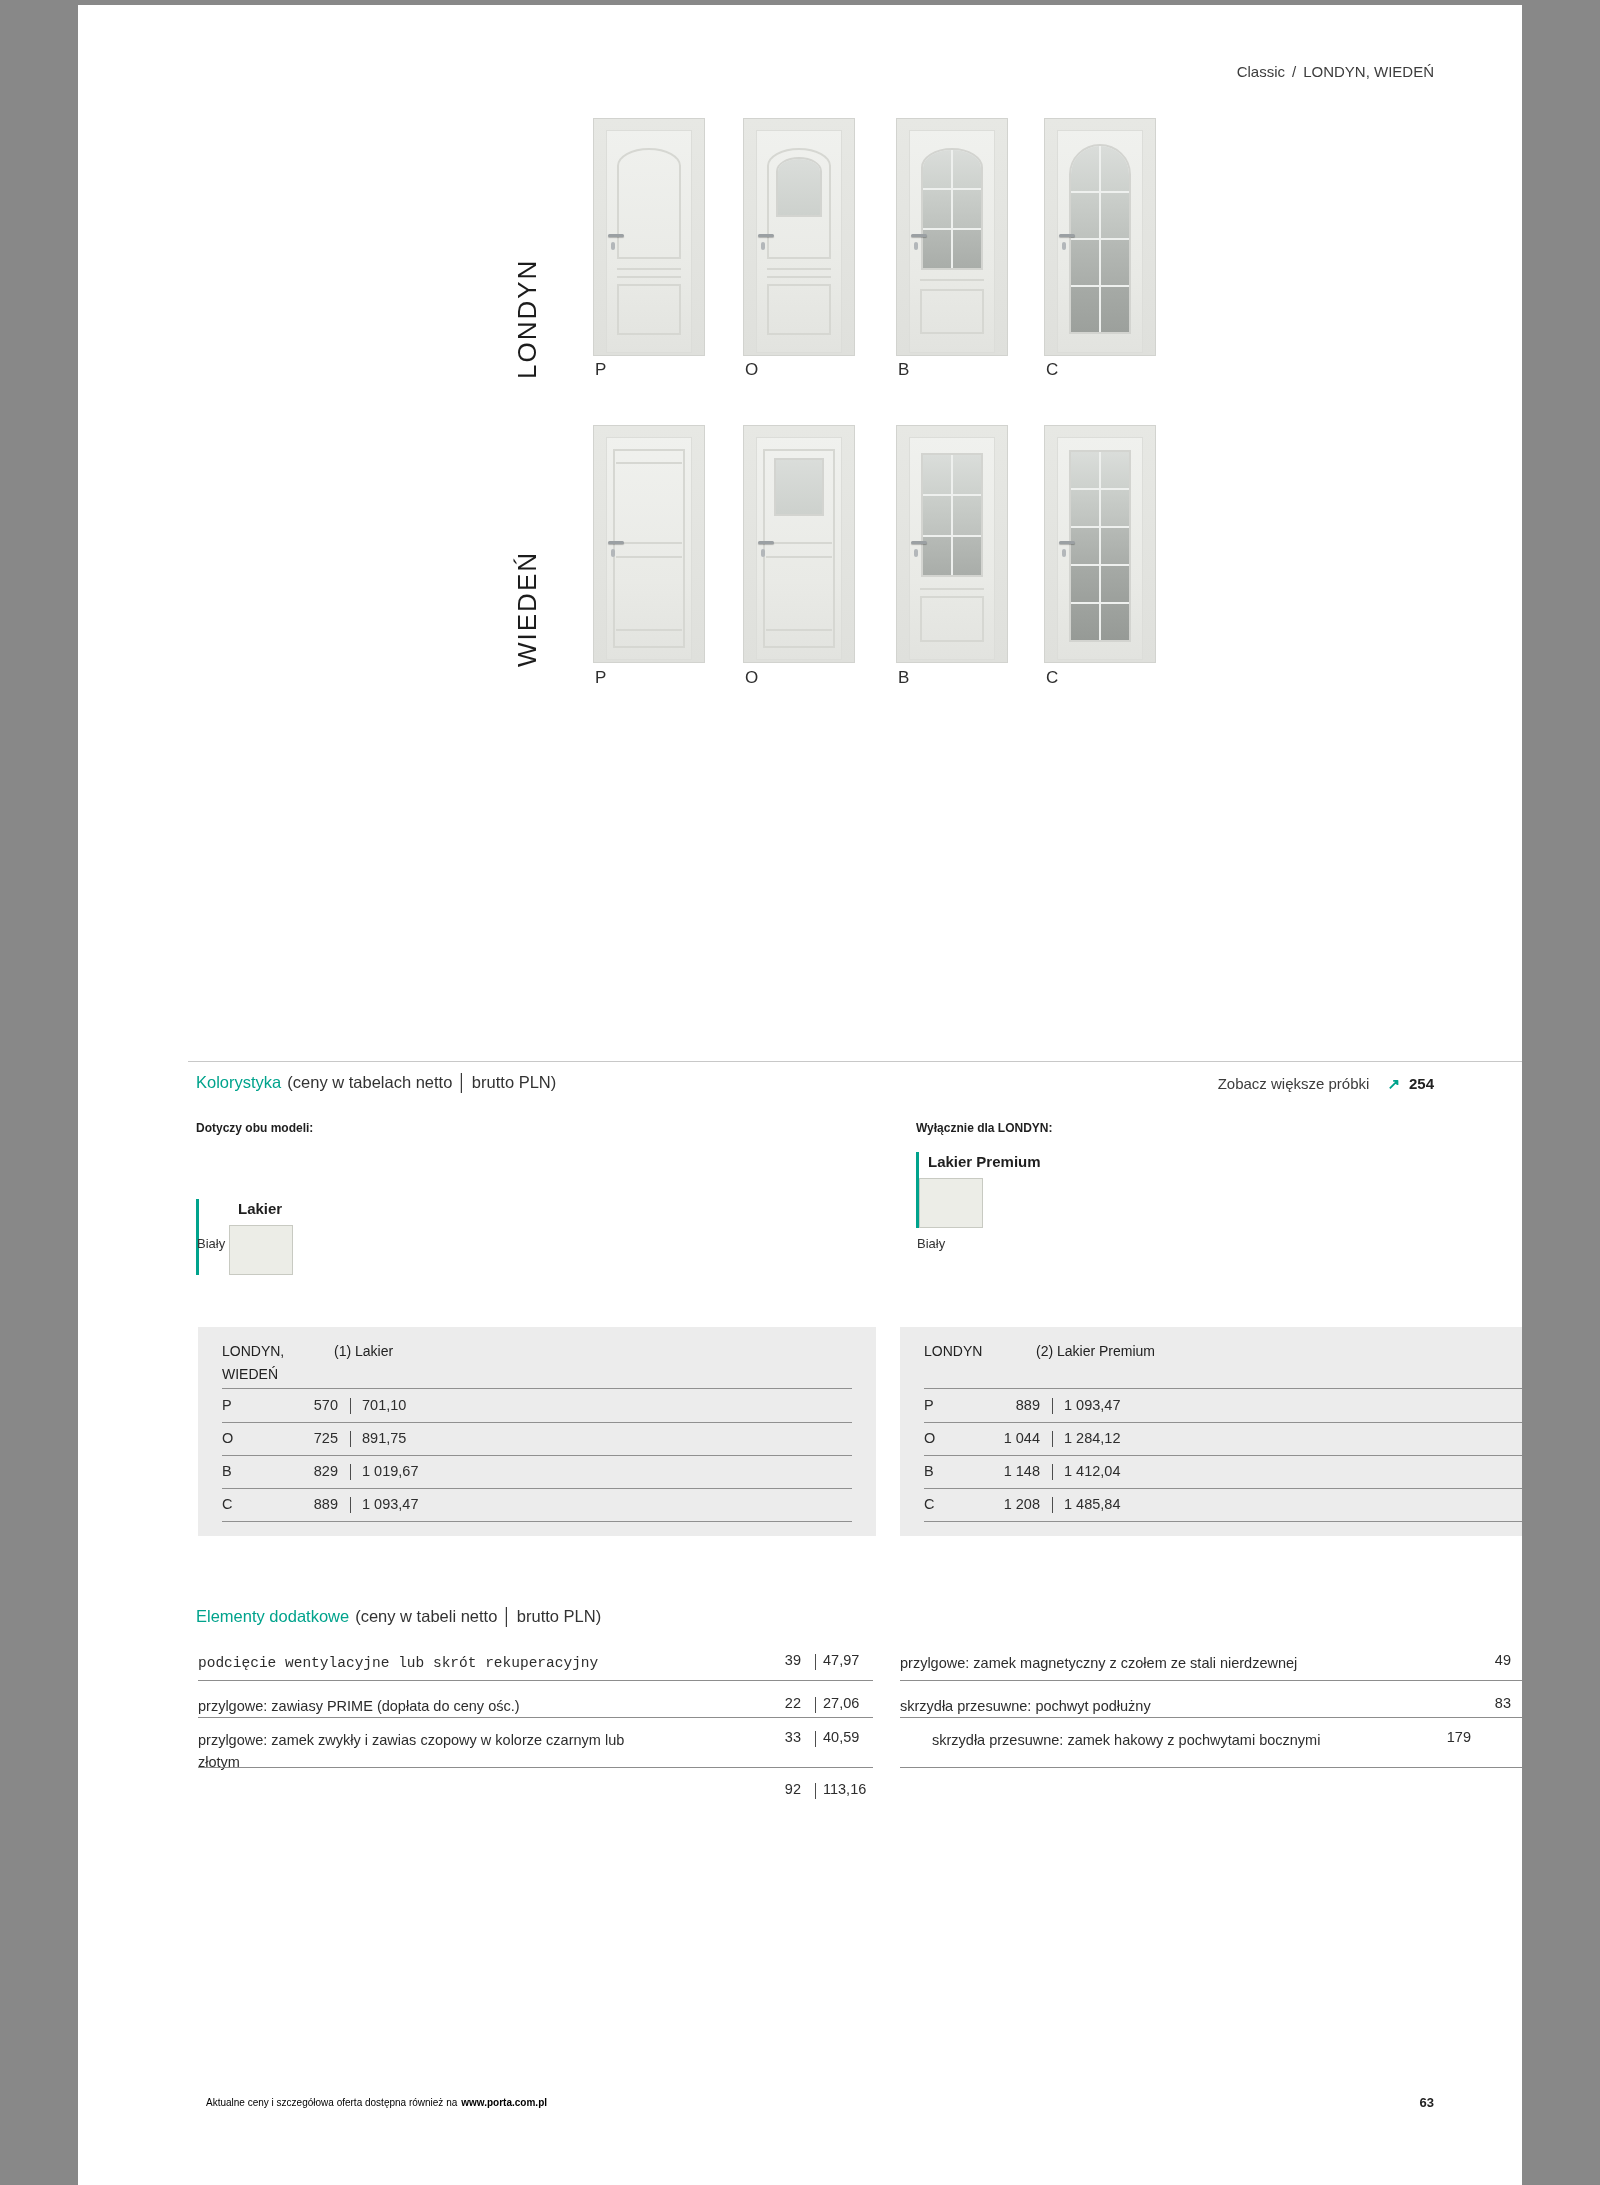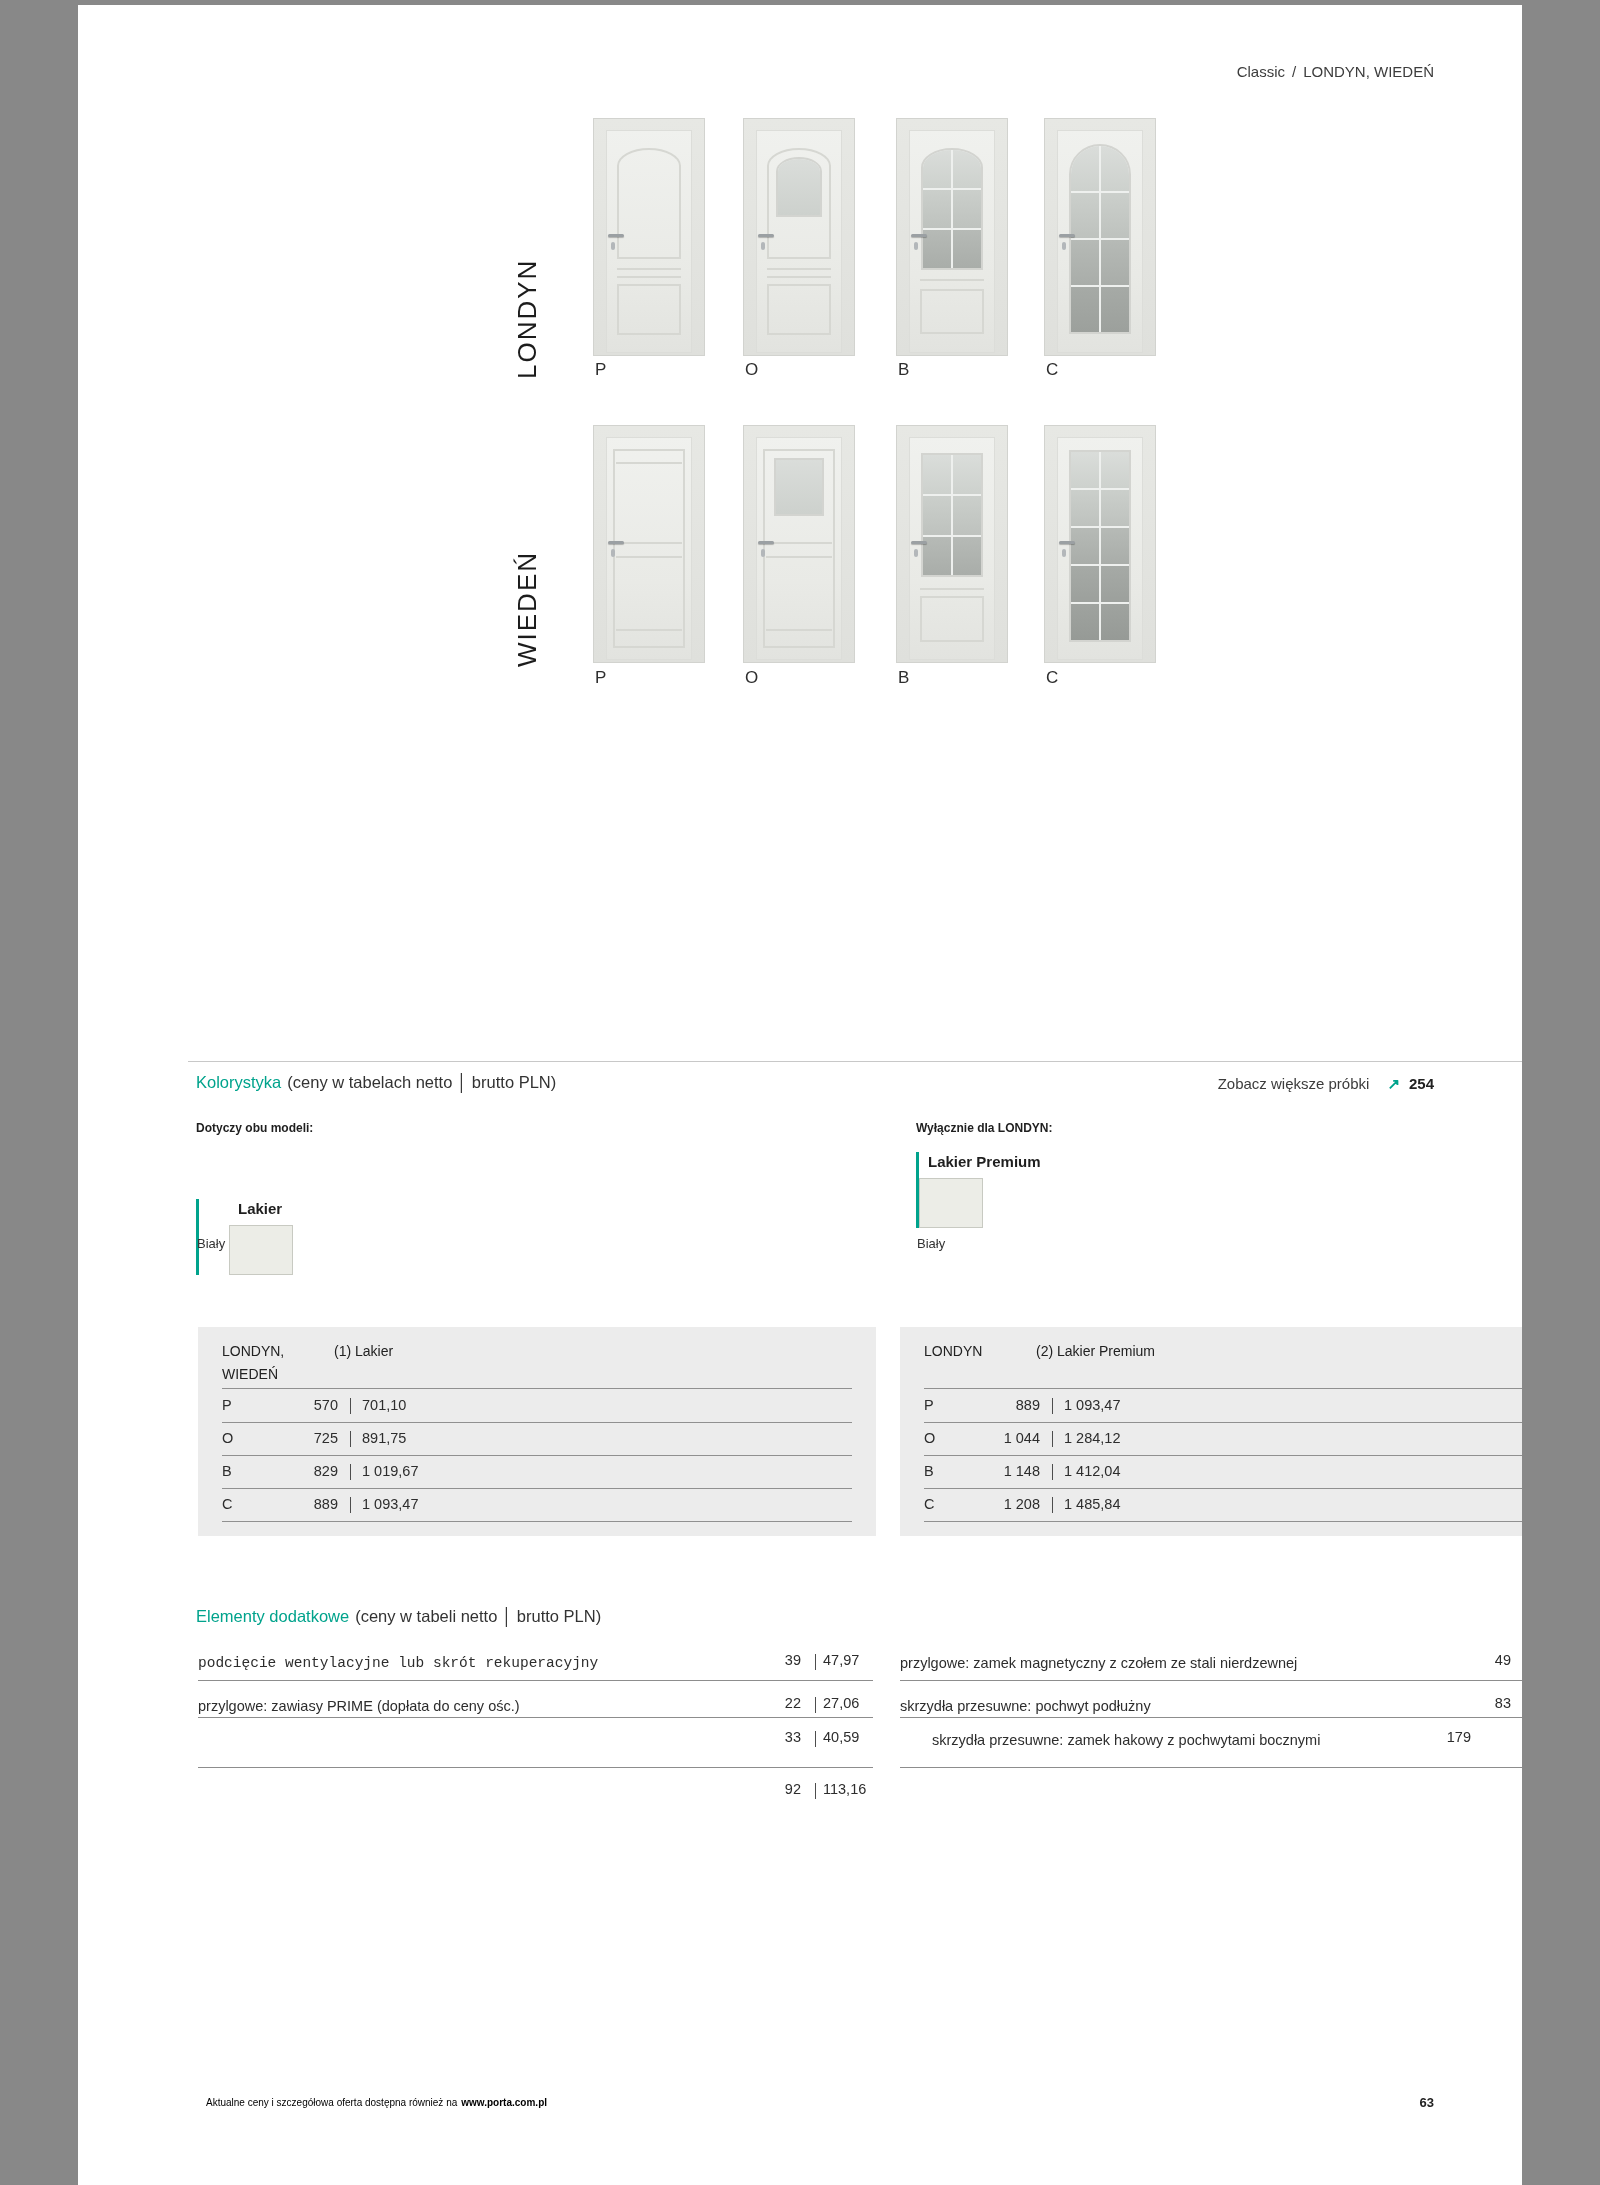--- a/index.html
+++ b/index.html
@@ -316,20 +316,21 @@
   <div class="vbar" style="left:737px; top:1649px;"></div>
   <div class="cell" style="position:absolute; left:745px; top:1647px;">47,97</div>
   <div class="asep" style="left:120px; top:1675px; width:675px;"></div>
 
   <div class="addon-label" style="left:120px; top:1690px; width:430px;">przylgowe: zawiasy PRIME (dopłata do ceny ośc.)</div>
   <div class="cell netto" style="position:absolute; left:643px; top:1690px; width:80px;">22</div>
   <div class="vbar" style="left:737px; top:1692px;"></div>
   <div class="cell" style="position:absolute; left:745px; top:1690px;">27,06</div>
   <div class="asep" style="left:120px; top:1712px; width:675px;"></div>
 
+  <div class="addon-label" style="left:120px; top:1724px; width:430px;">przylgowe: zamek zwykły i zawias czopowy w kolorze czarnym lub złotym</div>
   <div class="cell netto" style="position:absolute; left:643px; top:1724px; width:80px;">33</div>
   <div class="vbar" style="left:737px; top:1726px;"></div>
   <div class="cell" style="position:absolute; left:745px; top:1724px;">40,59</div>
   <div class="asep" style="left:120px; top:1762px; width:675px;"></div>
 
   <div class="cell netto" style="position:absolute; left:643px; top:1776px; width:80px;">92</div>
   <div class="vbar" style="left:737px; top:1778px;"></div>
   <div class="cell" style="position:absolute; left:745px; top:1776px;">113,16</div>
 
   <div class="addon-label" style="left:822px; top:1647px; width:550px;">przylgowe: zamek magnetyczny z czołem ze stali nierdzewnej</div>

